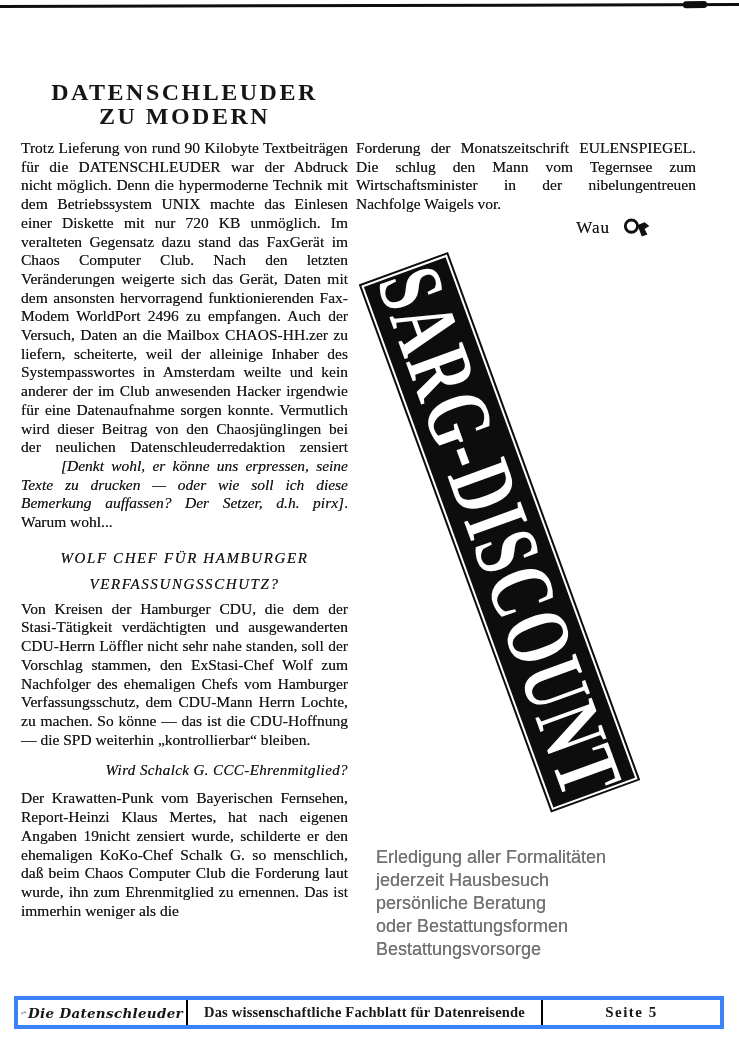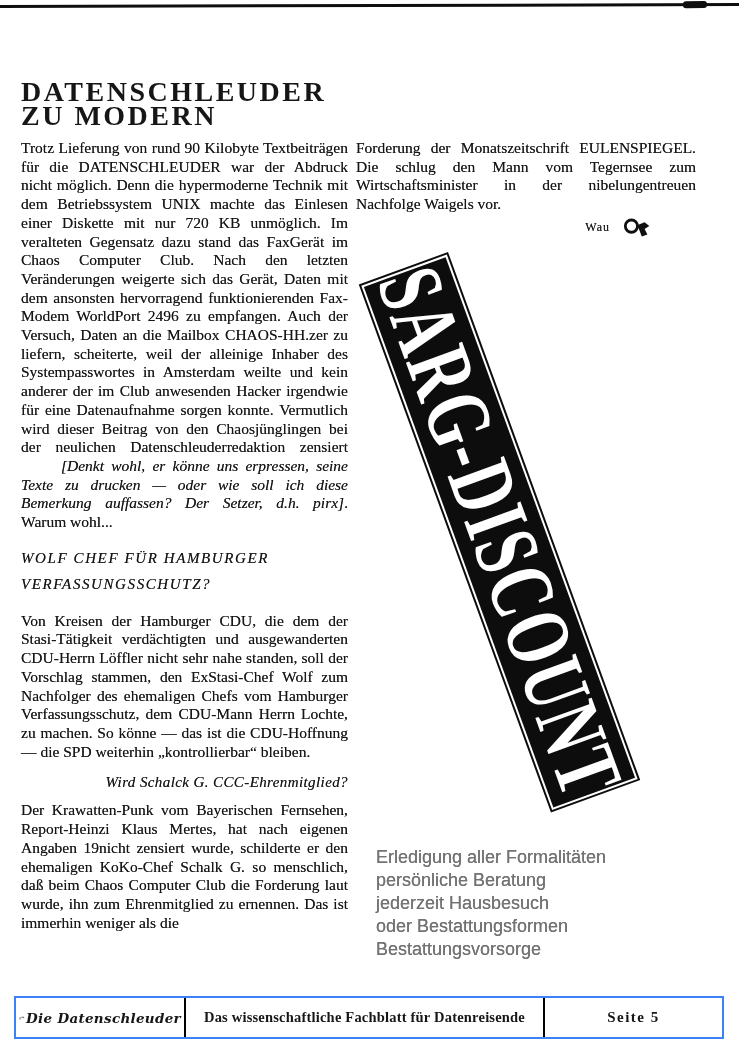--- a/index.html
+++ b/index.html
@@ -9,43 +9,43 @@
     margin:0 auto;
   }
   
   .scan-line{position:absolute;top:4px;left:0;width:739px;height:3px;background:#0e0e0e;transform:rotate(-0.15deg);}
   .scan-line::after{content:"";position:absolute;right:32px;top:-2px;width:24px;height:7px;background:#0e0e0e;border-radius:3px;}
 
   
   .col-left{position:absolute;left:21px;top:80px;width:327px;}
   .col-right{position:absolute;left:356px;top:139px;width:340px;}
 
-  .title{margin:0 0 11px 0;font-weight:bold;font-size:28px;line-height:24px;letter-spacing:2.5px;}
+  .title{margin:0 0 11px 0;text-align:center;font-weight:bold;font-size:24px;line-height:24px;letter-spacing:2.5px;}
   .title .t-line{display:block;}
 
   .body-text{
     margin:0;font-size:15.5px;line-height:18.7px;text-align:justify;
     text-shadow:0 0 0.35px rgba(0,0,0,0.65);
   }
   .body-text .ital{font-style:italic;margin-left:40px;}
 
   .subhead{
-    margin:13px 0 15px 0;text-align:left;font-style:italic;font-weight:normal;
+    margin:13px 0 3px 0;text-align:center;font-style:italic;font-weight:normal;
     font-size:15px;line-height:26px;letter-spacing:1.6px;
     text-shadow:0 0 0.35px rgba(0,0,0,0.65);
   }
   .subhead .h-line{display:block;}
   .subhead2{
     margin:13px 0 10px 0;text-align:right;font-style:italic;font-weight:normal;
     font-size:15px;letter-spacing:0.4px;text-shadow:0 0 0.35px rgba(0,0,0,0.65);
   }
 
   .signature-line{
     display:flex;justify-content:flex-end;align-items:center;gap:12px;
-    margin-top:3px;padding-right:42px;font-size:12px;letter-spacing:1px;
+    margin-top:3px;padding-right:42px;font-size:17px;letter-spacing:1px;
     text-shadow:0 0 0.35px rgba(0,0,0,0.65);
   }
 
   
   .banner-wrap{
     position:absolute;left:448px;top:252px;width:562px;height:95px;
     transform:rotate(70deg);transform-origin:0 0;
     background:#ffffff;border:2px solid #0d0d0d;padding:2px;box-sizing:border-box;
   }
   .banner-inner{
@@ -60,22 +60,22 @@
 
   
   .ad-text{
     position:absolute;left:376px;top:846px;width:320px;
     font-family:Liberation Sans, sans-serif;font-size:18px;line-height:23px;
     color:#737373;text-shadow:0 0 0.5px rgba(0,0,0,0.55);
   }
 
   
   .footer{
-    position:absolute;left:14px;top:996px;width:710px;height:43px;
-    border:2px solid #3b82f6;box-sizing:border-box;display:flex;background:#fff;
+    position:absolute;left:14px;top:996px;width:710px;height:33px;
+    border:4px solid #3b82f6;box-sizing:border-box;display:flex;background:#fff;
   }
   .footer-cell{display:flex;align-items:center;box-sizing:border-box;}
   .logo-cell{width:170px;border-right:2px solid #000;padding:0 3px;gap:1px;}
   .logo-text{
     font-family:"DejaVu Serif", serif;font-weight:bold;font-style:italic;
     font-size:13.5px;letter-spacing:0.3px;white-space:nowrap;
   }
   .tagline-cell{flex:1;border-right:2px solid #000;justify-content:center;
     font-weight:bold;font-size:14.5px;letter-spacing:0.2px;}
   .page-cell{width:177px;justify-content:center;font-weight:bold;font-size:15px;letter-spacing:1.5px;}
@@ -116,22 +116,22 @@
   </div>
 
   <div class="banner-wrap">
     <div class="banner-inner">
       <span class="banner-text">SARG-DISCOUNT</span>
     </div>
   </div>
 
   <div class="ad-text">
     <div>Erledigung aller Formalitäten</div>
+    <div>jederzeit Hausbesuch</div>
     <div>persönliche Beratung</div>
-    <div>jederzeit Hausbesuch</div>
     <div>oder Bestattungsformen</div>
     <div>Bestattungsvorsorge</div>
   </div>
 
   <div class="footer">
     <div class="footer-cell logo-cell">
       <svg width="46" height="26" viewBox="0 0 52 28" aria-hidden="true">
         <rect x="2" y="11" width="15" height="13" rx="4" transform="rotate(-14 9.5 17.5)" fill="none" stroke="#101010" stroke-width="2.4"></rect>
         <path d="M14 12 Q16 5 22 7 Q26 2 30 6 L36 4" fill="none" stroke="#101010" stroke-width="2.4" stroke-linecap="round"></path>
         <path d="M30 3 l12 5 -7 6 -4 -5 z" fill="#101010"></path>

